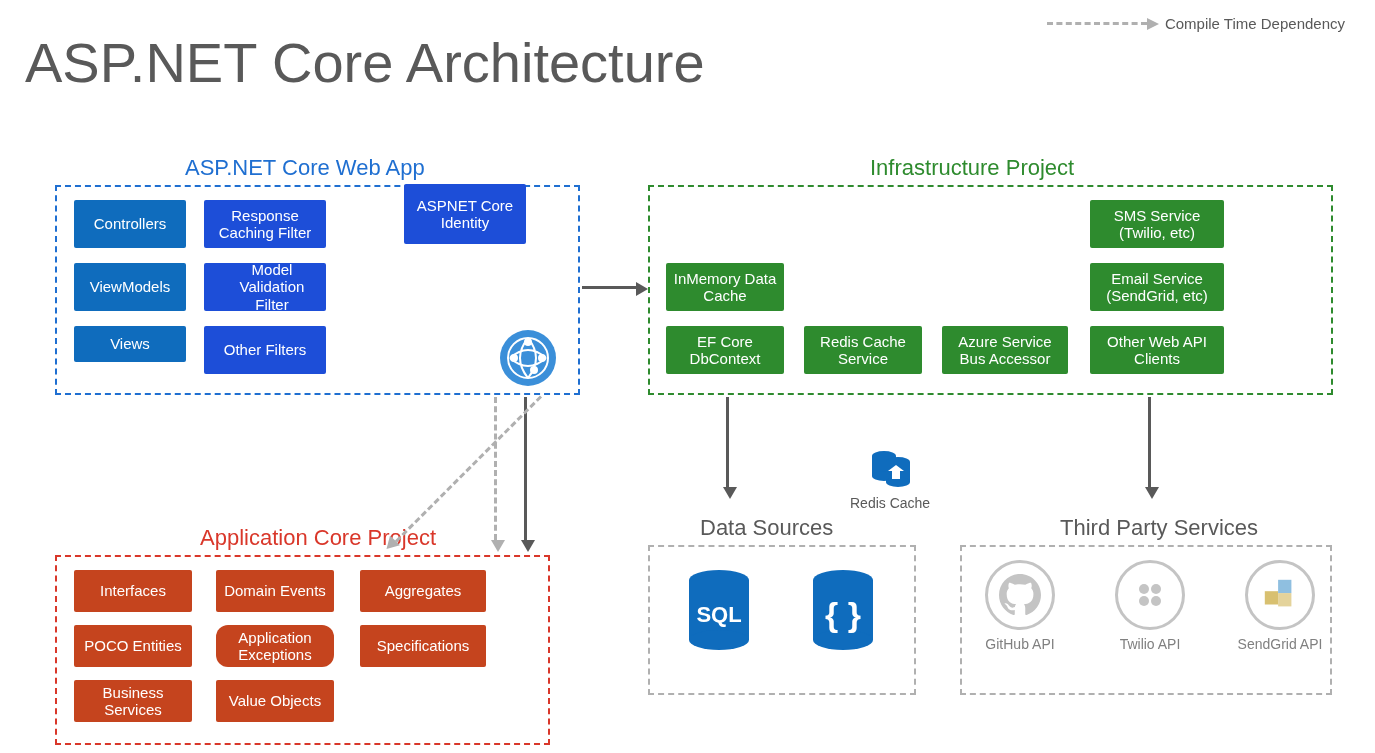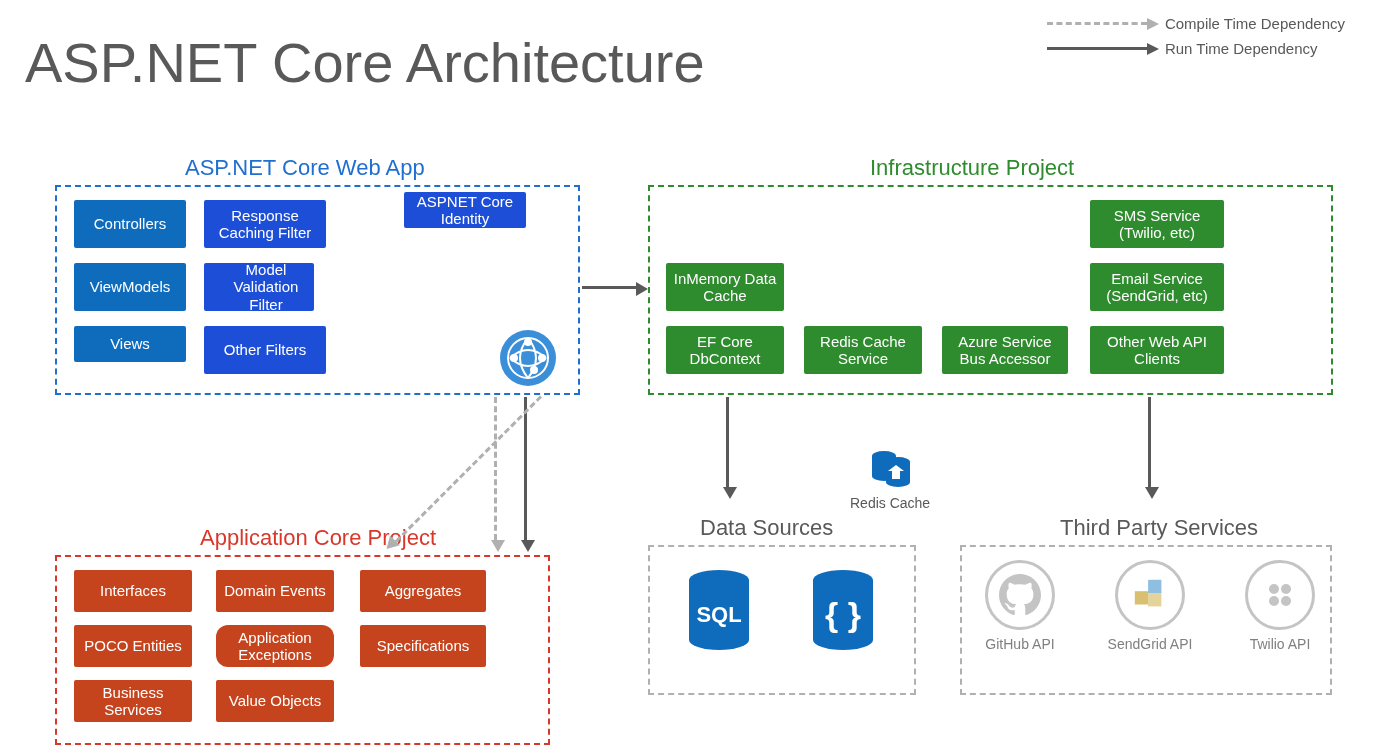--- a/index.html
+++ b/index.html
@@ -186,45 +186,41 @@
 </head>
 <body>
 
 <div class="title">ASP.NET Core Architecture</div>
 
 <div class="legend">
   <div class="legend-row">
     <div class="legend-line dashed"></div>
     <span>Compile Time Dependency</span>
   </div>
-  <div class="legend-row">
-    <div class="legend-line solid"></div>
-    <span>Run Time Dependency</span>
-  </div>
 </div>
 
 <div class="section-heading h-webapp">ASP.NET Core Web App</div>
 <div class="section-heading h-infra">Infrastructure Project</div>
 <div class="section-heading h-core">Application Core Project</div>
 <div class="section-heading h-data">Data Sources</div>
 <div class="section-heading h-third">Third Party Services</div>
 
 <div class="box box-webapp"></div>
 <div class="box box-infra"></div>
 <div class="box box-core"></div>
 <div class="box box-data"></div>
 <div class="box box-third"></div>
 
 <div class="chip blue-dark" style="left:74px;  top:200px; width:112px; height:48px;">Controllers</div>
 <div class="chip blue-dark" style="left:74px;  top:263px; width:112px; height:48px;">ViewModels</div>
 <div class="chip blue-dark" style="left:74px;  top:326px; width:112px; height:36px;">Views</div>
 <div class="chip blue-light" style="left:204px; top:200px; width:122px; height:48px;">Response Caching Filter</div>
-<div class="chip blue-light" style="left:204px; top:263px; width:110px; height:48px;padding-left:20px;">Model Validation Filter</div>
+<div class="chip blue-light" style="left:204px; top:263px; width:122px; height:48px;padding-left:20px;">Model Validation Filter</div>
 <div class="chip blue-light" style="left:204px; top:326px; width:122px; height:48px;">Other Filters</div>
-<div class="chip blue-light" style="left:404px; top:192px; width:122px; height:36px;">ASPNET Core Identity</div>
+<div class="chip blue-light" style="left:404px; top:184px; width:122px; height:60px;">ASPNET Core Identity</div>
 
 <div class="app-logo">
   <svg viewBox="0 0 44 44">
     <circle cx="22" cy="22" r="20" fill="none" stroke="#fff" stroke-width="2"></circle>
     <path d="M4 22 Q22 6 40 22 M4 22 Q22 38 40 22 M22 2 Q6 22 22 42 M22 2 Q38 22 22 42" stroke="#fff" stroke-width="2" fill="none"></path>
     <circle cx="8" cy="22" r="4" fill="#fff"></circle>
     <circle cx="36" cy="22" r="4" fill="#fff"></circle>
     <circle cx="22" cy="6" r="4" fill="#fff"></circle>
     <circle cx="28" cy="34" r="4" fill="#fff"></circle>
   </svg>
@@ -306,32 +302,32 @@
   <div class="tp-item">
     <div class="tp-circle">
       <svg width="42" height="42" viewBox="0 0 16 16">
           <path fill="#c4c4c4" d="M8 0C3.58 0 0 3.58 0 8c0 3.54 2.29 6.53 5.47 7.59.4.07.55-.17.55-.38 0-.19-.01-.82-.01-1.49-2.01.37-2.53-.49-2.69-.94-.09-.23-.48-.94-.82-1.13-.28-.15-.68-.52-.01-.53.63-.01 1.08.58 1.23.82.72 1.21 1.87.87 2.33.66.07-.52.28-.87.51-1.07-1.78-.2-3.64-.89-3.64-3.95 0-.87.31-1.59.82-2.15-.08-.2-.36-1.02.08-2.12 0 0 .67-.21 2.2.82.64-.18 1.32-.27 2-.27.68 0 1.36.09 2 .27 1.53-1.04 2.2-.82 2.2-.82.44 1.1.16 1.92.08 2.12.51.56.82 1.27.82 2.15 0 3.07-1.87 3.75-3.65 3.95.29.25.54.73.54 1.48 0 1.07-.01 1.93-.01 2.2 0 .21.15.46.55.38A8.013 8.013 0 0016 8c0-4.42-3.58-8-8-8z"></path>
         </svg>
     </div>
     <div>GitHub API</div>
   </div>
   <div class="tp-item">
     <div class="tp-circle">
-      <svg width="38" height="38" viewBox="0 0 40 40">
-        <rect x="4" y="16" width="14" height="14" fill="#d8c070"></rect>
-        <rect x="18" y="4" width="14" height="14" fill="#8fbfe0"></rect>
-        <rect x="18" y="18" width="14" height="14" fill="#d8c070" opacity="0.7"></rect>
-      </svg>
-    </div>
-    <div>SendGrid API</div>
-  </div>
-  <div class="tp-item">
-    <div class="tp-circle">
       <svg width="34" height="34" viewBox="0 0 34 34">
         <circle cx="11" cy="11" r="5" fill="#c4c4c4"></circle>
         <circle cx="23" cy="11" r="5" fill="#c4c4c4"></circle>
         <circle cx="11" cy="23" r="5" fill="#c4c4c4"></circle>
         <circle cx="23" cy="23" r="5" fill="#c4c4c4"></circle>
       </svg>
     </div>
     <div>Twilio API</div>
   </div>
+  <div class="tp-item">
+    <div class="tp-circle">
+      <svg width="38" height="38" viewBox="0 0 40 40">
+        <rect x="4" y="16" width="14" height="14" fill="#d8c070"></rect>
+        <rect x="18" y="4" width="14" height="14" fill="#8fbfe0"></rect>
+        <rect x="18" y="18" width="14" height="14" fill="#d8c070" opacity="0.7"></rect>
+      </svg>
+    </div>
+    <div>SendGrid API</div>
+  </div>
 </div>
 
 </body></html>

